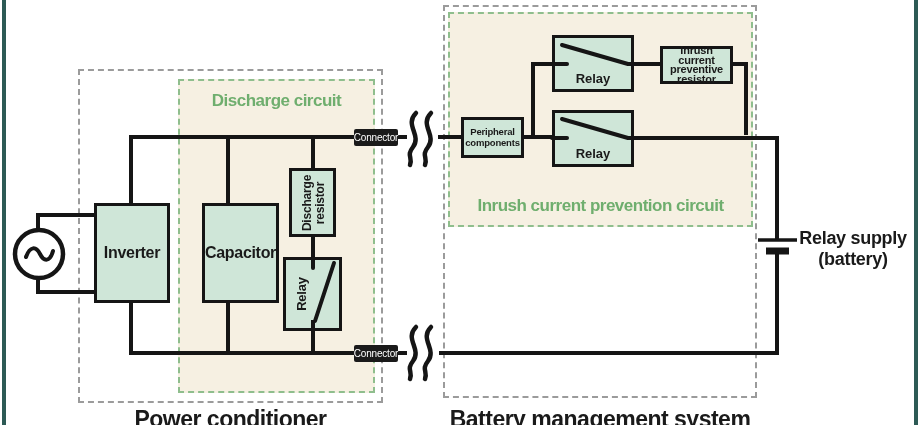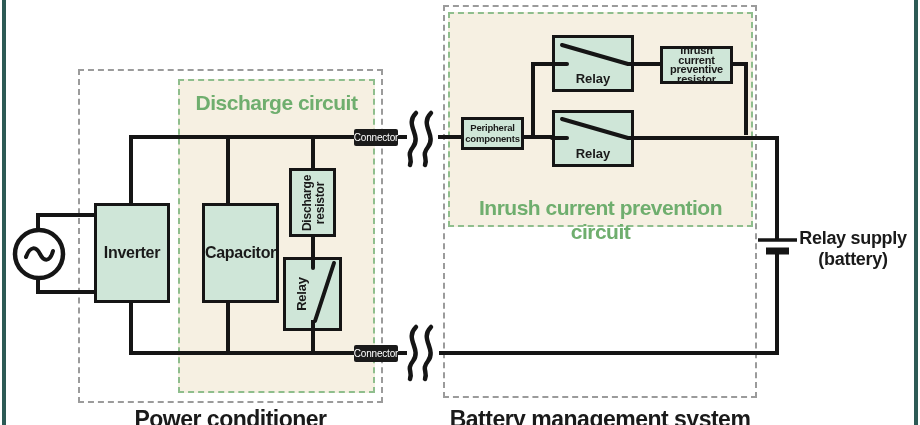--- a/index.html
+++ b/index.html
@@ -18,21 +18,21 @@
   .relay-label{position:absolute;left:0;right:0;bottom:3px;text-align:center;font-weight:700;font-size:13px;}
   .small-multiline{position:absolute;inset:0;display:flex;align-items:center;justify-content:center;
         font-weight:700;font-size:9.5px;line-height:10.5px;text-align:center;white-space:pre-line;letter-spacing:-0.2px;}
   .vlabel{position:absolute;left:50%;top:50%;transform:translate(-50%,-50%) rotate(-90deg);
         font-weight:700;font-size:12px;line-height:12.5px;text-align:center;white-space:pre-line;letter-spacing:-0.2px;}
   .vlabel-left{left:31%;}
   
   .connector{position:absolute;box-sizing:border-box;background:#1a1a1a;color:#ffffff;border-radius:2px;
         display:flex;align-items:center;justify-content:center;font-size:10px;font-weight:400;z-index:4;letter-spacing:-0.2px;}
   
-  .green-title{position:absolute;text-align:center;color:#6fae6e;font-weight:700;font-size:21px;
+  .green-title{position:absolute;text-align:center;color:#6fae6e;font-weight:700;font-size:17px;
         letter-spacing:-0.5px;z-index:3;}
   
   .big-title{position:absolute;text-align:center;font-weight:700;font-size:23px;letter-spacing:-0.5px;z-index:4;}
   
   .ps-label{position:absolute;text-align:center;font-weight:700;font-size:18px;line-height:21px;
         white-space:pre-line;letter-spacing:-0.3px;z-index:4;}
   svg.layer{position:absolute;left:0;top:0;z-index:3;}
 </style>
 </head>
 <body>
@@ -116,21 +116,21 @@
 
   <div class="comp" style="left:289px;top:168px;width:47px;height:69px;">
     <div class="vlabel">Discharge
 resistor</div>
   </div>
 
   <div class="comp" style="left:283px;top:257px;width:59px;height:74px;">
     <div class="vlabel vlabel-left" style="font-size:13px;">Relay</div>
   </div>
 
-  <div class="comp" style="left:461px;top:117px;width:63px;height:33px;">
+  <div class="comp" style="left:461px;top:117px;width:63px;height:41px;">
     <div class="small-multiline">Peripheral
 components</div>
   </div>
 
   <div class="comp" style="left:552px;top:35px;width:82px;height:57px;border-width:3.5px;">
     <div class="relay-label">Relay</div>
   </div>
 
   <div class="comp" style="left:552px;top:110px;width:82px;height:57px;border-width:3.5px;">
     <div class="relay-label">Relay</div>

